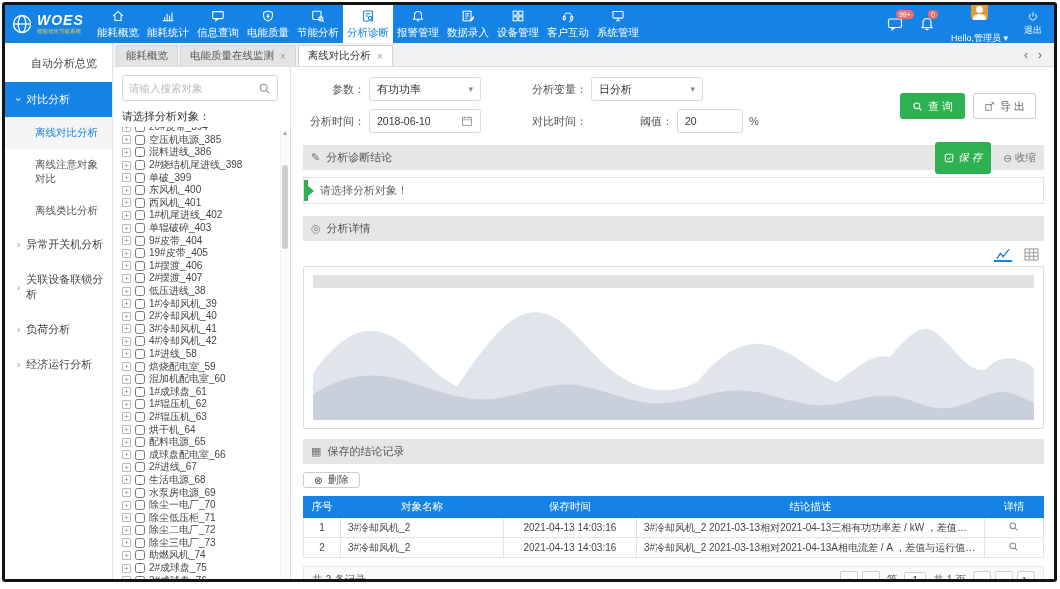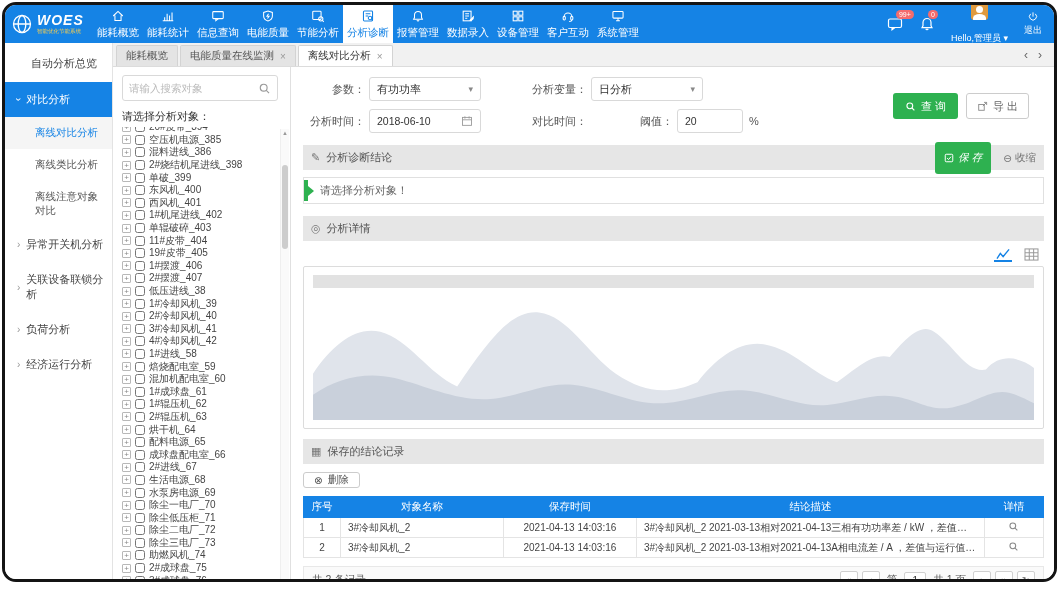--- a/index.html
+++ b/index.html
@@ -1,17 +1,17 @@
 <!DOCTYPE html>
 <html><head>
 <meta charset="utf-8">
 <style>
   * { box-sizing: border-box; margin: 0; padding: 0; }
   html,body { width:1060px; height:589px; background:#fff; font-family:"Liberation Sans","DejaVu Sans",sans-serif; overflow:hidden; }
-  .frame { position:absolute; left:2px; top:2px; width:1055px; height:580px; border:3px solid #141414; border-radius:14px; overflow:hidden; background:#fff; }
+  .frame { position:absolute; left:2px; top:2px; width:1055px; height:580px; border:3px solid #141414; border-radius:3px; overflow:hidden; background:#fff; }
 
   
   .navbar { height:38px; background:#1583e5; display:flex; align-items:stretch; color:#fff; }
   .logo { width:88px; display:flex; align-items:center; padding-left:6px; gap:4px; flex:none; }
   .logo svg { flex:none; }
   .brand-title { font-size:14px; font-weight:bold; font-style:italic; line-height:14px; letter-spacing:1px; }
   .brand-sub { font-size:6px; color:#ffd04a; white-space:nowrap; transform:scale(0.92); transform-origin:left; }
   .nav-items { display:flex; }
   .nav-item { width:50px; display:flex; flex-direction:column; align-items:center; justify-content:center; gap:3px; font-size:10.5px; cursor:pointer; white-space:nowrap; }
   .nav-item svg { width:14px; height:14px; }
@@ -68,21 +68,21 @@
   .form-area { position:relative; flex:none; margin-bottom:4px; }
   .form-row { display:flex; align-items:center; margin-bottom:8px; font-size:11px; color:#555; }
   .flabel { width:62px; text-align:right; flex:none; }
   .flabel2 { width:72px; text-align:right; flex:none; margin-left:34px; }
   .sel, .datebox { width:112px; height:24px; border:1px solid #d9d9d9; border-radius:3px; display:flex; align-items:center; justify-content:space-between; padding:0 7px; color:#333; background:#fff; margin-left:4px; cursor:pointer; }
   .sel .dd { color:#888; font-size:9px; }
   .datebox input { border:none; outline:none; width:74px; font-size:10.5px; color:#333; font-family:inherit; }
   .datebox svg { width:12px; height:12px; }
   .thresh { width:66px; height:24px; border:1px solid #d9d9d9; border-radius:3px; padding:0 7px; font-size:10.5px; color:#333; margin-left:4px; outline:none; font-family:inherit; }
   .unit { margin-left:6px; }
-  .form-btns { position:absolute; right:15px; top:16px; display:flex; gap:8px; }
+  .form-btns { position:absolute; right:8px; top:16px; display:flex; gap:8px; }
   .btn-green { background:#2eb150; color:#fff; border:none; border-radius:3px; height:26px; padding:0 12px; font-size:11px; display:inline-flex; align-items:center; gap:5px; cursor:pointer; font-family:inherit; }
   .btn-outline { background:#fff; border:1px solid #ccc; color:#666; border-radius:3px; height:26px; padding:11px 10px; font-size:11px; display:inline-flex; align-items:center; gap:5px; cursor:pointer; font-family:inherit; }
   .btn-green svg { width:11px; height:11px; }
   .btn-outline svg { width:11px; height:11px; }
 
   .section-bar { height:25px; background:#e6e6e6; display:flex; align-items:center; gap:6px; padding:0 8px; font-size:11px; color:#555; flex:none; }
   .section-bar .s-icon { color:#777; font-size:11px; }
   .bar-right { margin-left:auto; display:flex; align-items:center; gap:12px; }
   .btn-save { background:#2eb150; color:#fff; border:none; border-radius:3px; height:20px; padding:16px 9px; font-size:10.5px; display:inline-flex; align-items:center; gap:4px; cursor:pointer; font-family:inherit;font-style:italic; }
   .collapse-link { color:#777; font-size:10.5px; display:inline-flex; gap:3px; align-items:center; cursor:pointer; }
@@ -252,22 +252,22 @@
 
   <div class="content">
 
     <aside class="sidebar">
       <div class="side-plain"><span>自动分析总览</span></div>
       <div class="side-group open">
         <span class="chev">›</span>
         <span>对比分析</span>
       </div>
       <div class="side-sub active"><span>离线对比分析</span></div>
+      <div class="side-sub"><span>离线注意对象对比</span></div>
       <div class="side-sub"><span>离线类比分析</span></div>
-      <div class="side-sub"><span>离线注意对象对比</span></div>
       <div class="side-group">
         <span class="chev">›</span>
         <span>异常开关机分析</span>
       </div>
       <div class="side-group">
         <span class="chev">›</span>
         <span>关联设备联锁分析</span>
       </div>
       <div class="side-group">
         <span class="chev">›</span>
@@ -364,21 +364,21 @@
 
                 <div class="tree-item">
                   <span class="expander">+</span>
                   <input type="checkbox" style="">
                   <span>单辊破碎_403</span>
                 </div>
 
                 <div class="tree-item">
                   <span class="expander">+</span>
                   <input type="checkbox" style="">
-                  <span>11#皮带_404</span>
+                  <span>9#皮带_404</span>
                 </div>
 
                 <div class="tree-item">
                   <span class="expander">+</span>
                   <input type="checkbox" style="">
                   <span>19#皮带_405</span>
                 </div>
 
                 <div class="tree-item">
                   <span class="expander">+</span>

